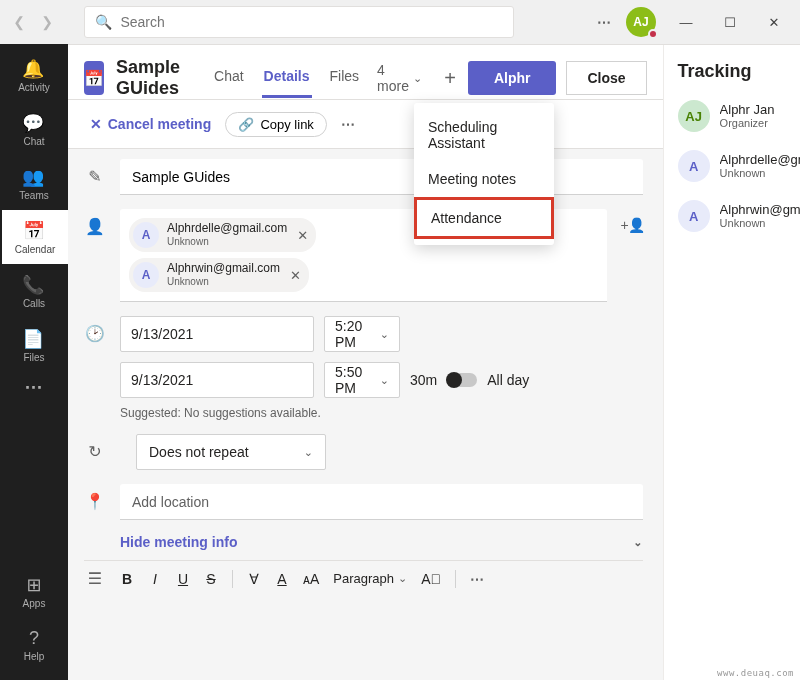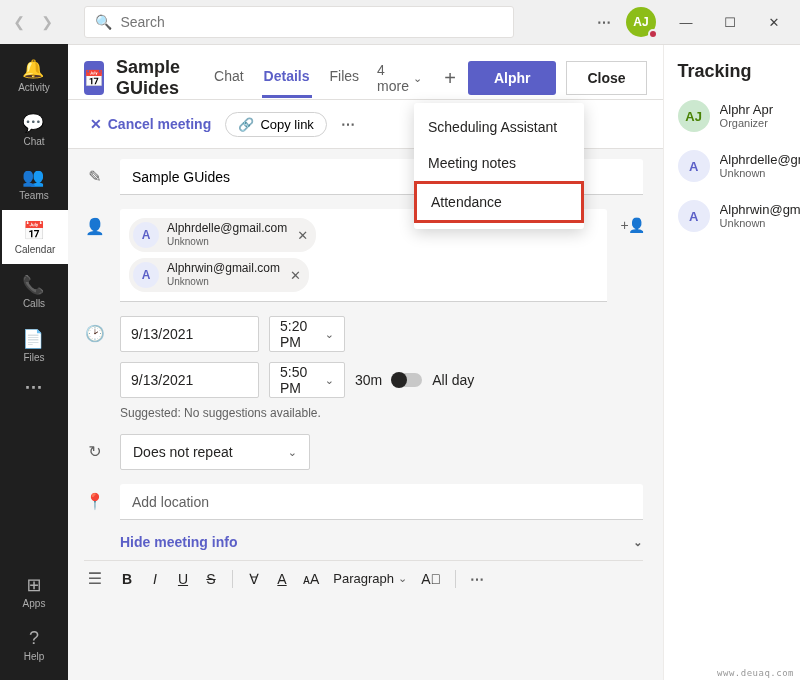--- a/index.html
+++ b/index.html
@@ -60,31 +60,31 @@
   .attendee-box { background: #fff; border-bottom: 1px solid #d1d1d1; border-radius: 3px 3px 0 0; padding: 6px; min-height: 78px; }
   .att-chip { display: inline-flex; align-items: center; gap: 8px; background: #f3f2f1; border-radius: 16px; padding: 4px 8px 4px 4px; margin: 3px; font-size: 12px; max-width: 210px; }
   .att-avatar { width: 26px; height: 26px; border-radius: 50%; background: #e8ebfa; color: #5b5fc7; display: flex; align-items: center; justify-content: center; font-size: 12px; font-weight: 600; flex-shrink: 0; }
   .att-info { display: flex; flex-direction: column; line-height: 1.15; min-width: 0; }
   .att-email { font-size: 12px; white-space: nowrap; overflow: hidden; text-overflow: ellipsis; }
   .att-status { font-size: 10px; color: #616161; }
   .att-x { color: #616161; cursor: pointer; font-size: 13px; padding-left: 2px; }
   .add-optional { width: 22px; color: #616161; padding-top: 8px; cursor: pointer; }
   
   .datebox, .timebox { height: 36px; border: 1px solid #d1d1d1; background: #fff; border-radius: 2px; display: flex; align-items: center; padding: 0 10px; font-size: 14px; gap: 8px; }
-  .datebox { width: 139px; }
+  .datebox { width: 194px; }
   .timebox { width: 76px; }
   .timerow { display: flex; gap: 10px; align-items: center; }
   .chev { color: #616161; font-size: 11px; margin-left: auto; }
   .duration { font-size: 14px; color: #252423; }
   .toggle { width: 30px; height: 14px; background: #c8c8c8; border-radius: 8px; position: relative; cursor: pointer; }
   .toggle::after { content: ""; width: 16px; height: 16px; background: #252423; border-radius: 50%; position: absolute; left: -1px; top: -1px; }
   .allday { font-size: 14px; }
   .suggested { font-size: 12px; color: #616161; margin-top: 8px; margin-left: 0; }
   
-  .select-box { height: 36px; border: 1px solid #d1d1d1; background: #fff; border-radius: 2px; display: flex; align-items: center; padding: 0 12px; width: 190px; font-size: 14px; }
+  .select-box { height: 36px; border: 1px solid #d1d1d1; background: #fff; border-radius: 2px; display: flex; align-items: center; padding: 0 12px; width: 190px; font-size: 14px; margin-left: 16px; }
   
   .hide-info { color: #5b5fc7; font-weight: 600; font-size: 14px; cursor: pointer; display: flex; align-items: center; gap: 6px; margin: 6px 0 10px 36px; }
   
   .rte { border-top: 1px solid #e1dfdd; padding: 8px 0 0 0; display: flex; align-items: center; gap: 14px; }
   .rte .row-icon { padding-top: 0; }
   .rte-btn { color: #252423; cursor: pointer; font-size: 14px; min-width: 14px; text-align: center; }
   .rte-divider { width: 1px; height: 18px; background: #d1d1d1; }
   .rte-sel { display: flex; align-items: center; gap: 4px; font-size: 13px; cursor: pointer; }
   
   
@@ -92,21 +92,21 @@
   .tracking h3 { font-size: 18px; font-weight: 700; margin-bottom: 18px; }
   .track-item { display: flex; gap: 10px; align-items: center; margin-bottom: 18px; }
   .track-avatar { width: 32px; height: 32px; border-radius: 50%; display: flex; align-items: center; justify-content: center; font-size: 13px; font-weight: 600; flex-shrink: 0; }
   .ta-green { background: #cce8cf; color: #498205; }
   .ta-purple { background: #e8ebfa; color: #5b5fc7; }
   .track-info { display: flex; flex-direction: column; line-height: 1.2; min-width: 0; }
   .track-name { font-size: 13px; white-space: nowrap; overflow: hidden; text-overflow: ellipsis; }
   .track-role { font-size: 11px; color: #616161; }
   
   
-  .menu { position: absolute; top: 58px; left: 346px; width: 170px; background: #fff; border-radius: 3px; box-shadow: 0 4px 16px rgba(0,0,0,0.18); padding: 6px 0; z-index: 50; }
+  .menu { position: absolute; top: 58px; left: 346px; width: 140px; background: #fff; border-radius: 3px; box-shadow: 0 4px 16px rgba(0,0,0,0.18); padding: 6px 0; z-index: 50; }
   .menu-item { padding: 10px 14px; font-size: 14px; cursor: pointer; }
   .menu-item.hl { border: 3px solid #d63b2a; }
   
   .watermark { position: absolute; bottom: 2px; right: 6px; font-size: 9px; color: #999; font-family: monospace; letter-spacing: 0.5px; }
 </style>
 </head>
 <body>
 
 <div class="titlebar">
   <div class="navbtns">
@@ -308,21 +308,21 @@
         <div class="menu-item">Meeting notes</div>
         <div class="menu-item hl">Attendance</div>
       </div>
     </div>
 
     <div class="tracking">
       <h3>Tracking</h3>
       <div class="track-item">
         <div class="track-avatar ta-green">AJ</div>
         <div class="track-info">
-            <span class="track-name">Alphr Apr</span>
+            <span class="track-name">Alphr Jan</span>
             <span class="track-role">Organizer</span>
           </div>
       </div>
       <div class="track-item">
         <div class="track-avatar ta-purple">A</div>
         <div class="track-info">
             <span class="track-name">Alphrdelle@gmail.com</span>
             <span class="track-role">Unknown</span>
           </div>
       </div>

